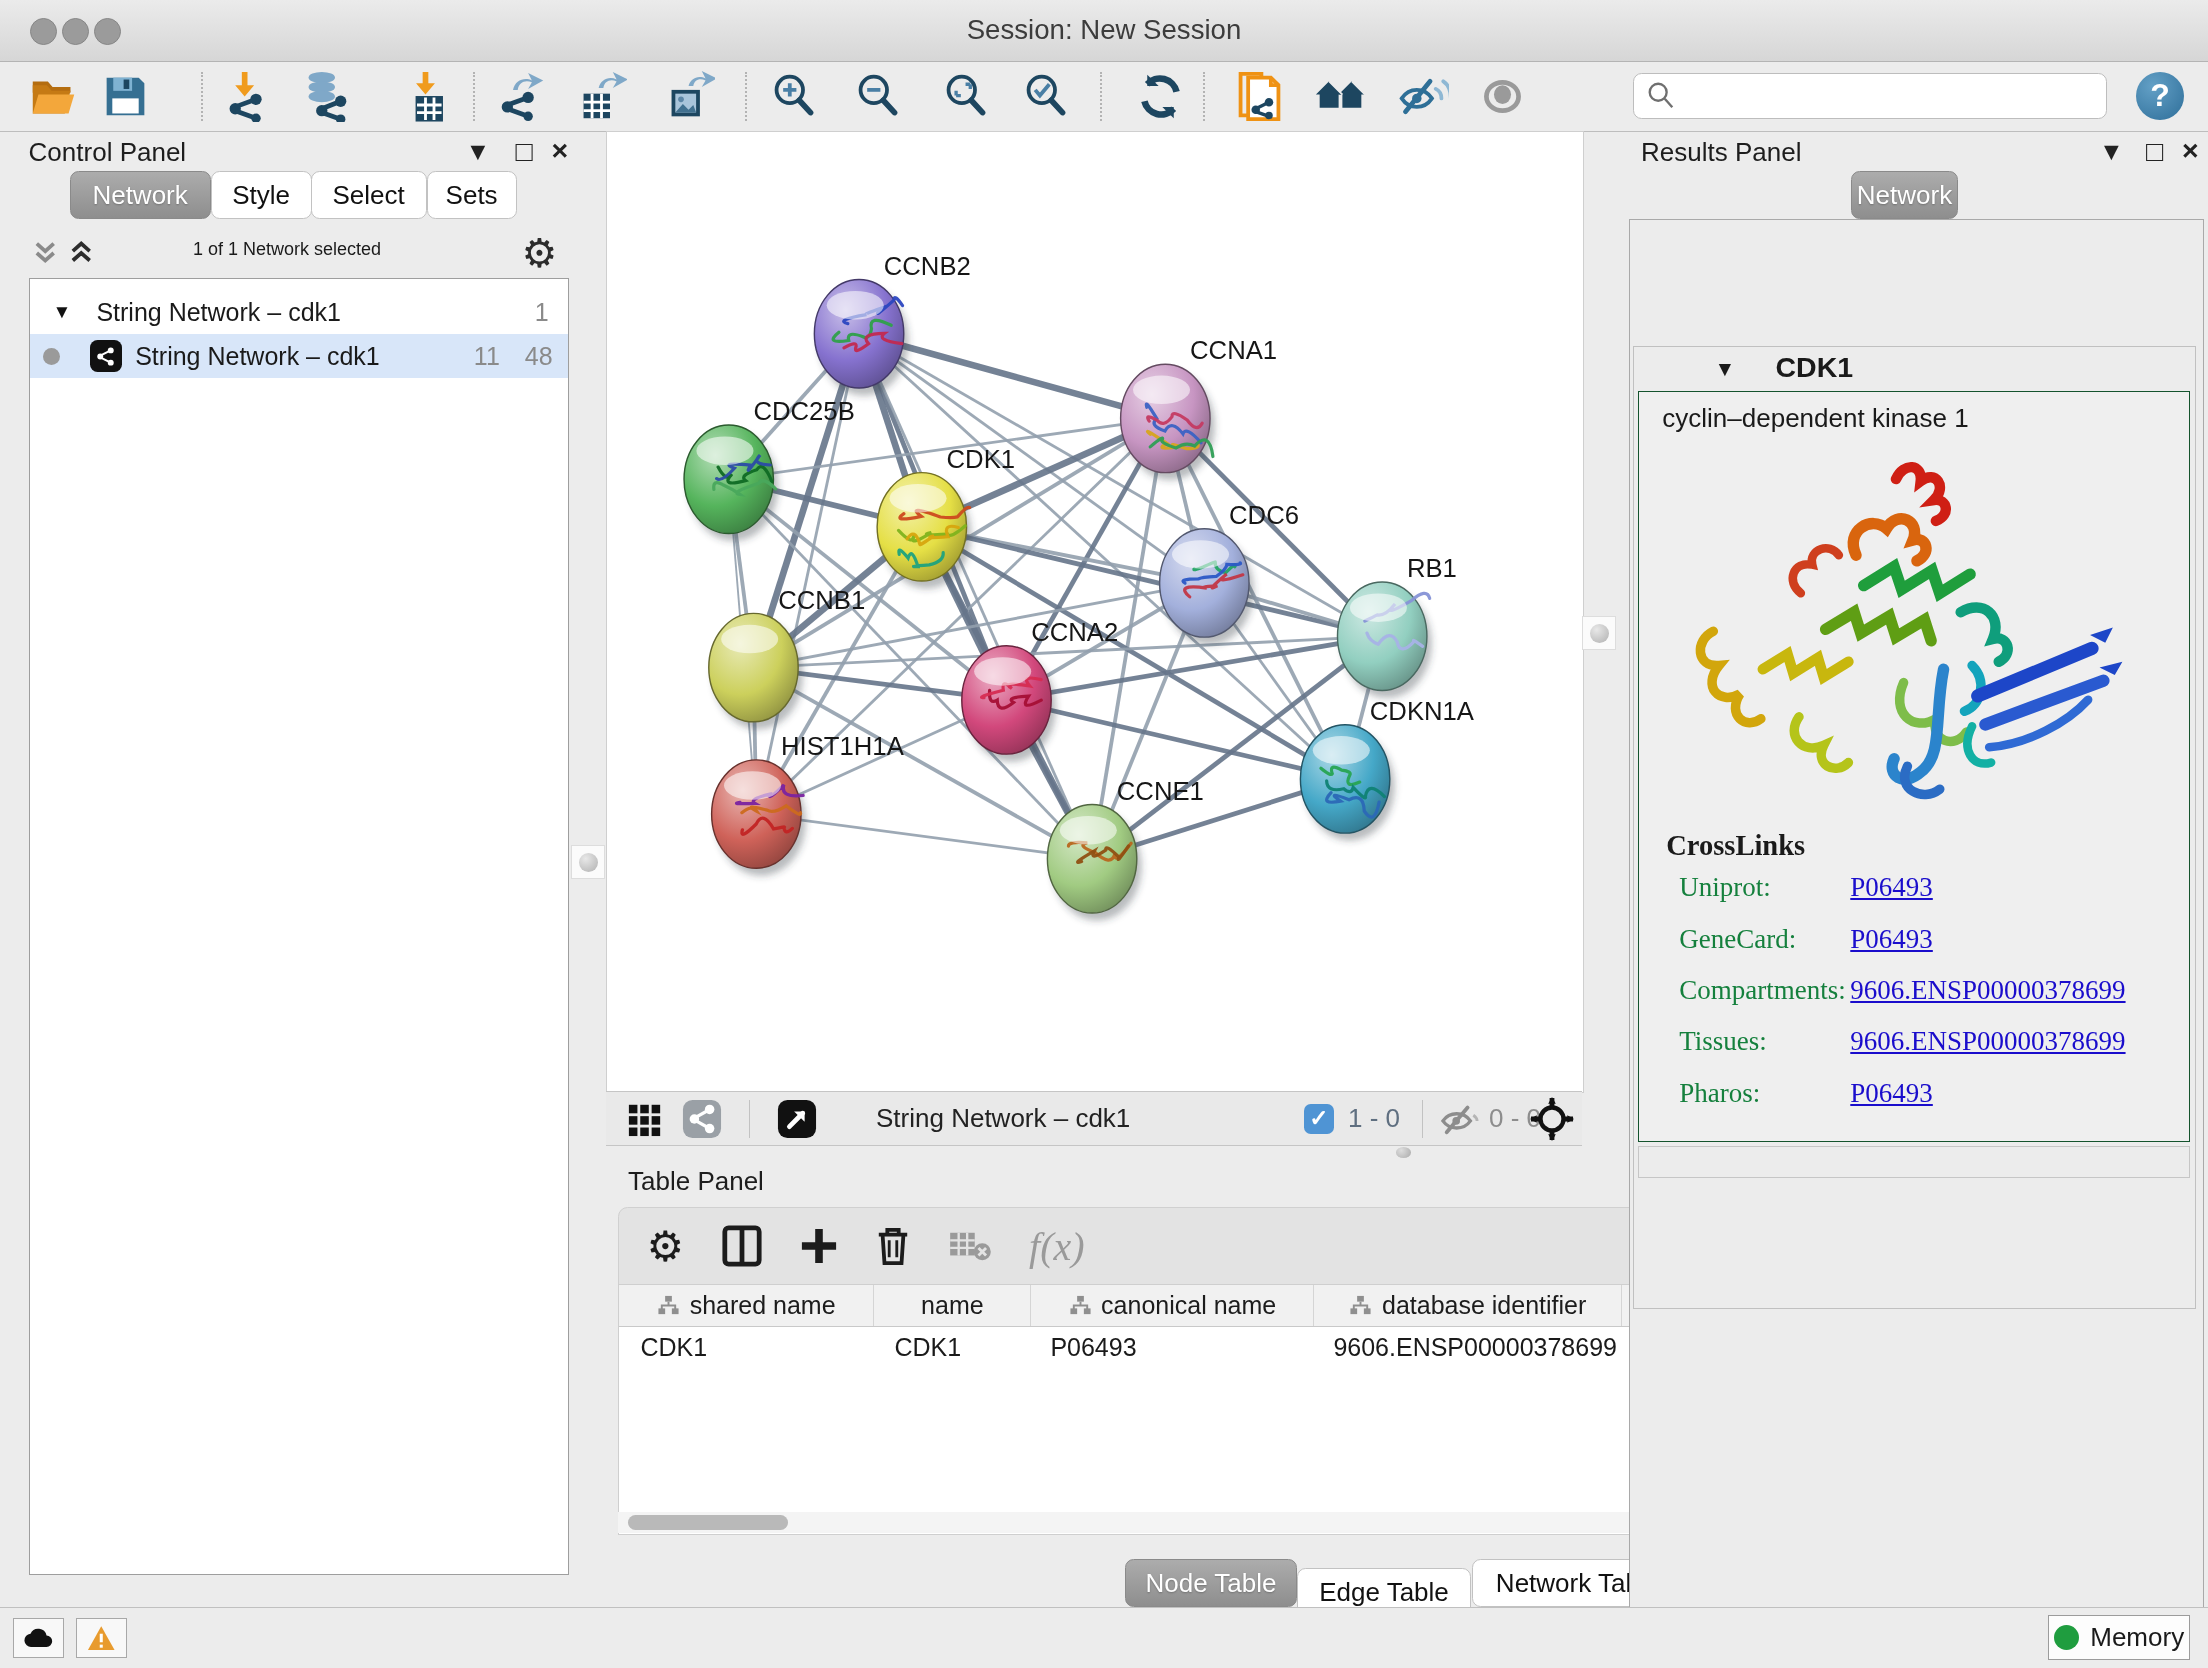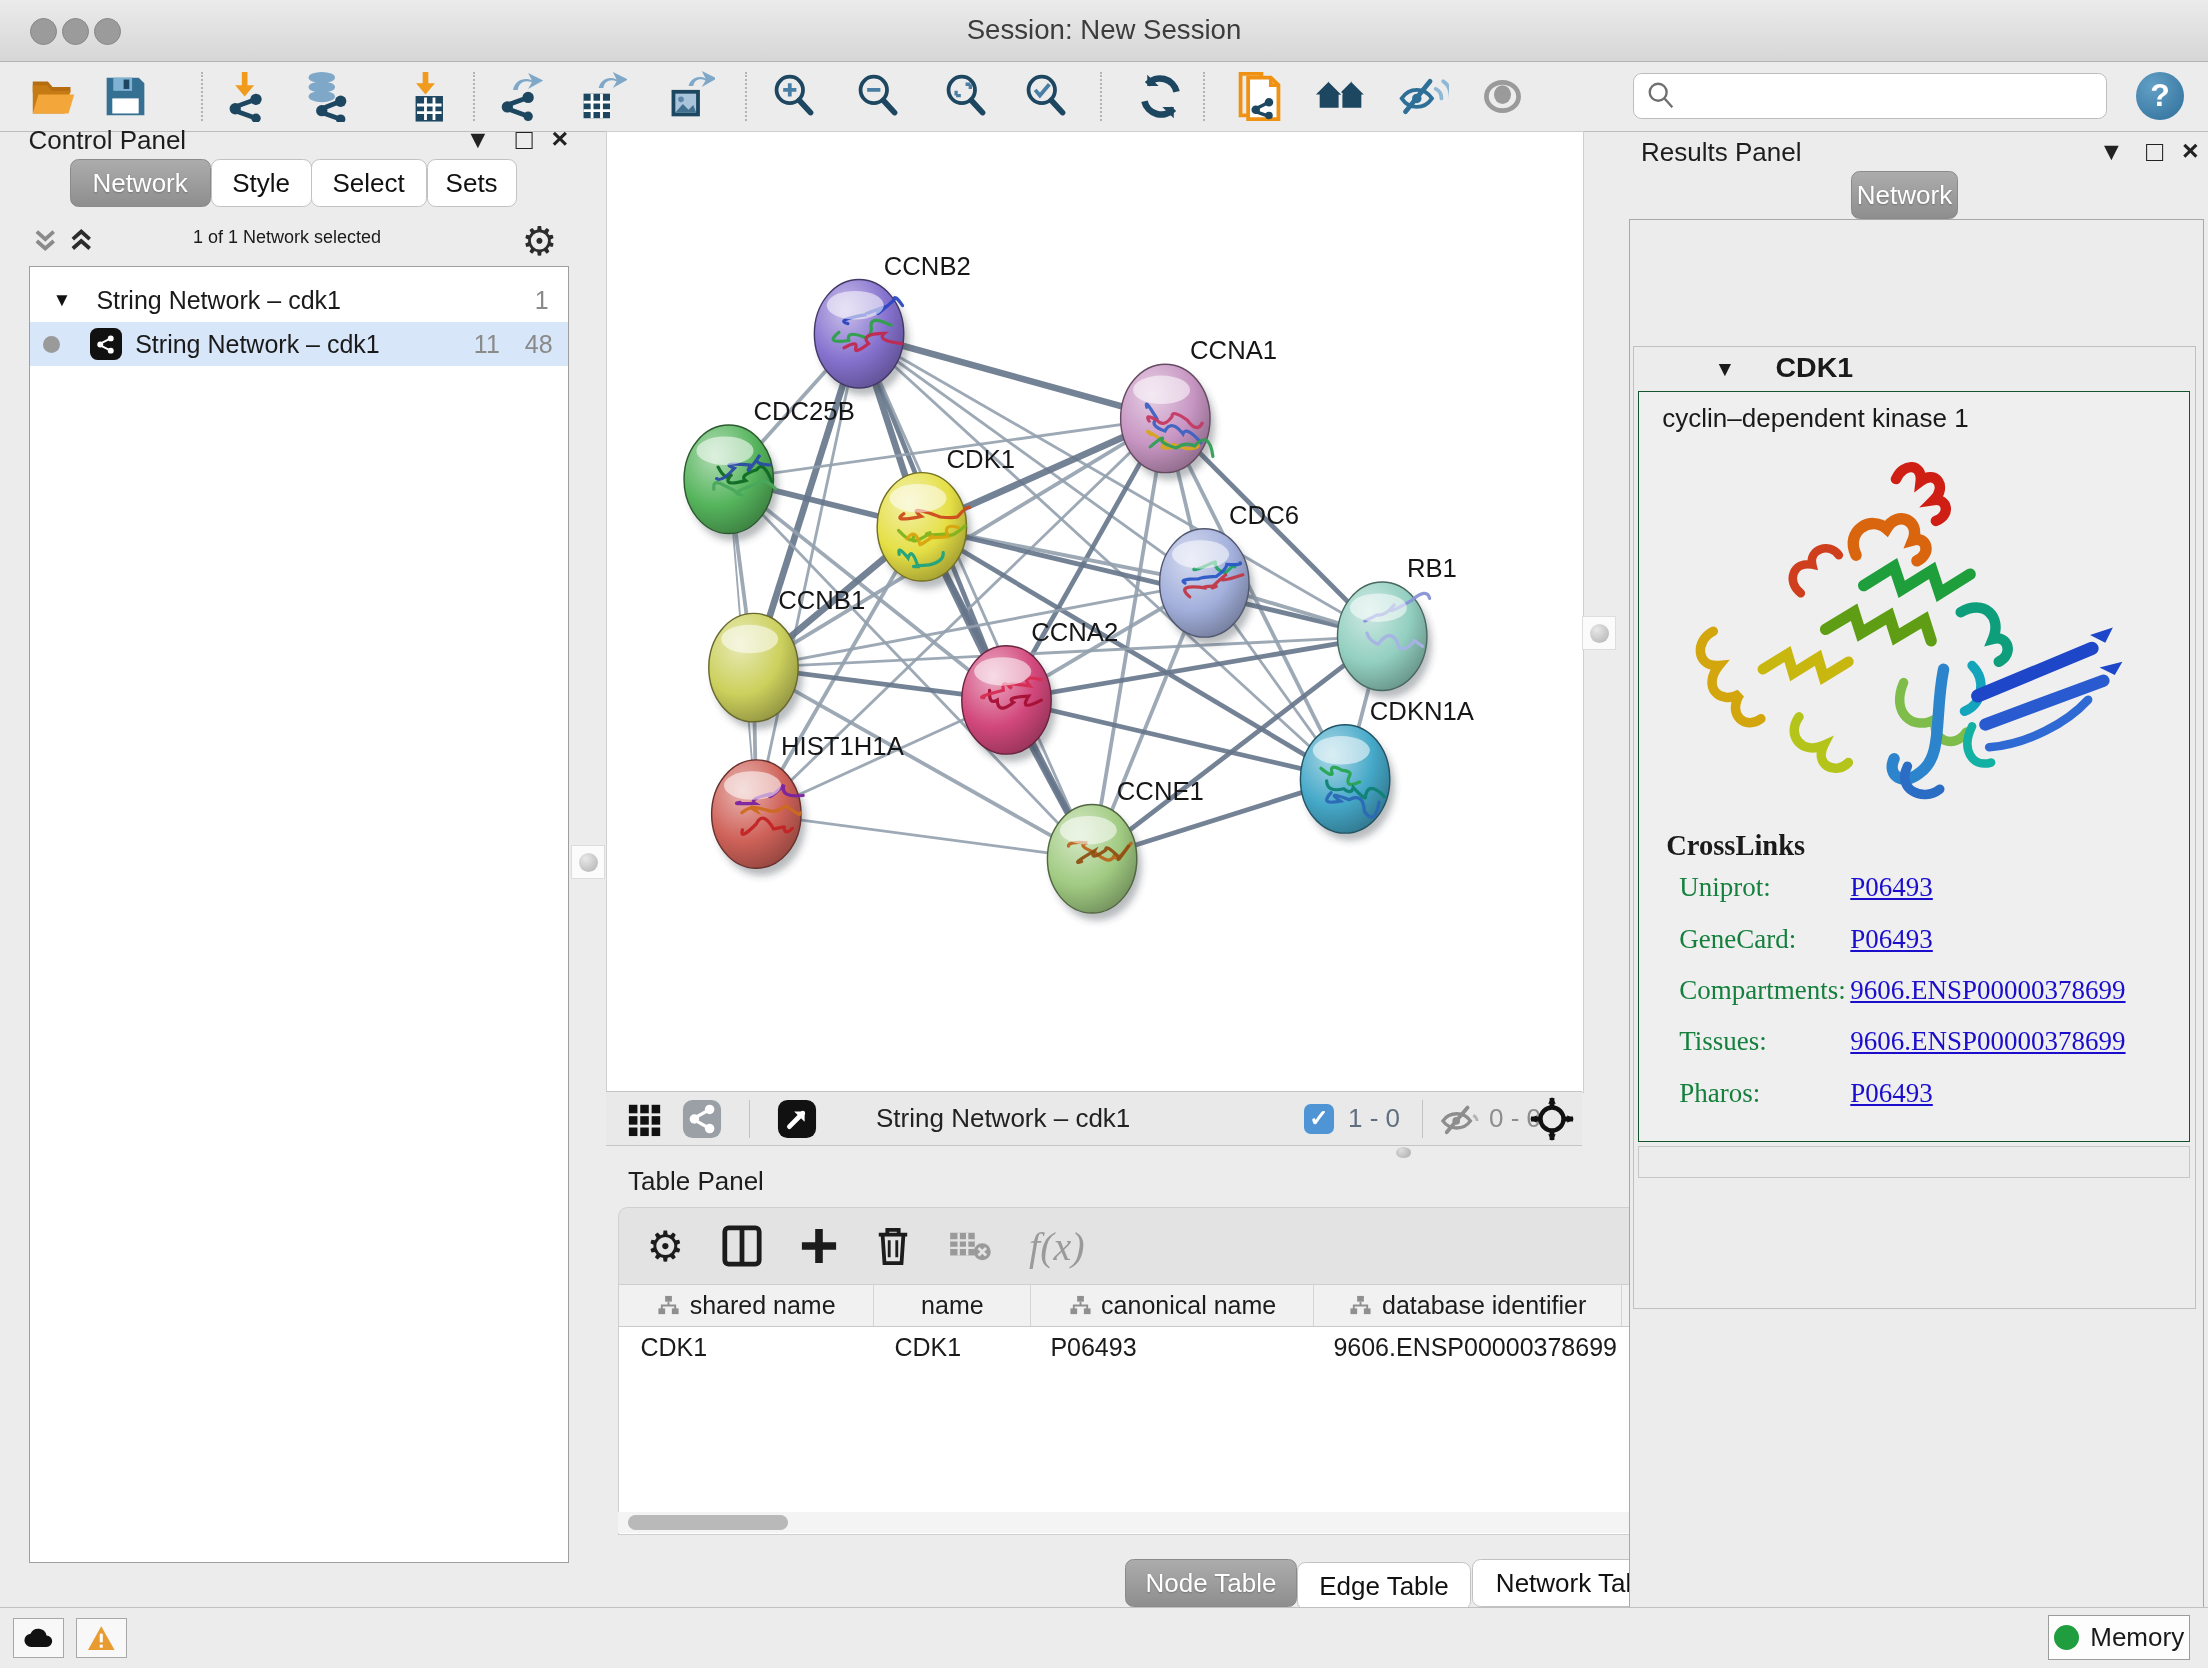--- a/index.html
+++ b/index.html
@@ -25,21 +25,21 @@
     background:radial-gradient(circle at 35% 30%,#63a0c6,#2e6e99);color:#fff;font-size:32px;
     font-weight:bold;display:flex;align-items:center;justify-content:center;}
   
   .panel-title{font-size:26px;color:#1d1d1d;}
   .win-ctl{font-size:25px;color:#222;line-height:1;}
   .seg-tab{height:46px;border:1px solid #c2c2c2;background:#fff;border-radius:8.6px;
     display:flex;align-items:center;justify-content:center;font-size:26px;color:#111;}
   .seg-tab.active{background:linear-gradient(#acacac,#8e8e8e);color:#fff;border-color:#8a8a8a;
     text-shadow:0 1px 1.9px rgba(0,0,0,.25);}
   
-  #control-panel{position:absolute;left:7.6px;top:119px;width:559px;height:1476px;}
+  #control-panel{position:absolute;left:7.6px;top:131px;width:559px;height:1476px;}
   #cp-tabs .seg-tab{position:absolute;top:0;}
   #cp-treebox{position:absolute;left:21px;top:147px;width:538px;height:1295px;background:#fff;
     border:1.9px solid #9e9e9e;}
   .tree-row{position:relative;height:44px;display:flex;align-items:center;font-size:25px;}
   .tree-row.selected{background:#d8e6f9;}
   .tree-count{color:#8a8a8a;}
   .share-badge{width:32px;height:32px;border-radius:7.6px;background:#111;display:flex;
     align-items:center;justify-content:center;}
   
   #network-panel{position:absolute;left:606px;top:131px;width:976px;height:960px;background:#fff;
@@ -704,21 +704,21 @@
           <div class="td" style="width: 140px;">stringdb:9...</div>
           <div class="td" style="width: 169px;">stringdb</div>
         </div>
     </div>
     <div id="tp-hscroll">
         <div class="thumb"></div>
       </div>
 
     <div id="tp-tabs" style="position:absolute;left:0;top:401px;width:1603px;height:47px">
       <div class="seg-tab active" style="left:519px;top:0;width:170px">Node Table</div>
-      <div class="seg-tab" style="left:691px;top:3px;width:172px">Edge Table</div>
+      <div class="seg-tab" style="left:691px;top:9px;width:172px">Edge Table</div>
       <div class="seg-tab" style="left:866px;top:0;width:210px">Network Table</div>
     </div>
   </div>
 
   <div id="results-panel">
     <div style="position:absolute;left:19px;top:5.7px" class="panel-title">Results Panel</div>
     <div class="win-ctl" style="position:absolute;left:477px;top:7.6px">▼</div>
     <div class="win-ctl" style="position:absolute;left:524px;top:5.7px;font-size:28.5px">□</div>
     <div class="win-ctl" style="position:absolute;left:560px;top:4.8px;font-weight:bold;font-size:28.5px">×</div>
     <div class="seg-tab active" style="position:absolute;left:229px;top:40px;width:105px">Network</div>

